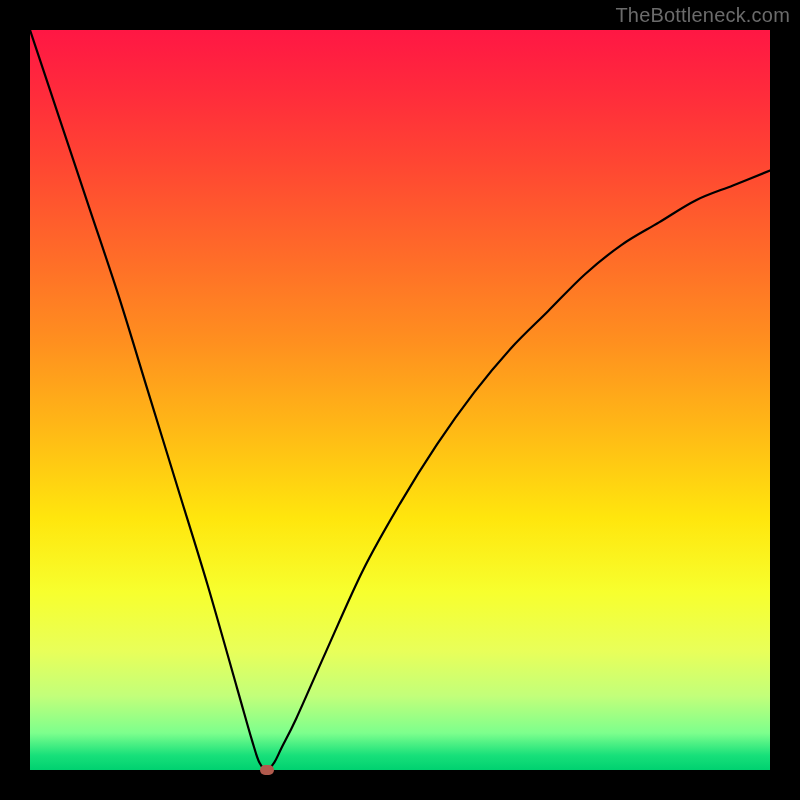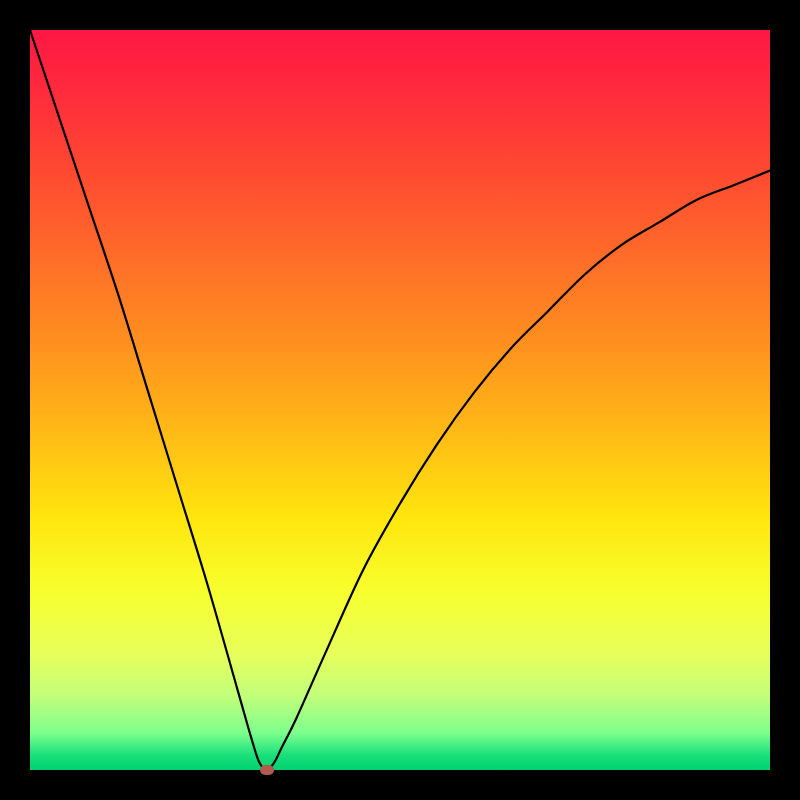--- a/index.html
+++ b/index.html
@@ -64,20 +64,21 @@
     border-radius: 5px;
     background: #b15a4d;
     transform: translate(-50%, -50%);
   }
 </style>
 </head>
 <body>
 
 <div class="frame">
 
+  <div class="watermark">TheBottleneck.com</div>
 
   <div class="plot-area">
     <svg class="curve-svg" viewBox="0 0 740 740" preserveAspectRatio="none">
       <path id="curve-path" fill="none" stroke="#000000" stroke-width="2.2" stroke-linecap="round" stroke-linejoin="round" d="M 0.00 0.00 C 4.93 14.80, 19.73 59.20, 29.60 88.80 C 39.47 118.40, 49.33 148.00, 59.20 177.60 C 69.07 207.20, 78.93 235.57, 88.80 266.40 C 98.67 297.23, 108.53 330.53, 118.40 362.60 C 128.27 394.67, 138.13 426.73, 148.00 458.80 C 157.87 490.87, 167.73 521.70, 177.60 555.00 C 187.47 588.30, 199.80 632.70, 207.20 658.60 C 214.60 684.50, 218.30 698.07, 222.00 710.40 C 225.70 722.73, 226.93 727.67, 229.40 732.60 C 231.87 737.53, 234.33 740.00, 236.80 740.00 C 239.27 740.00, 241.73 736.30, 244.20 732.60 C 246.67 728.90, 247.90 725.20, 251.60 717.80 C 255.30 710.40, 259.00 704.23, 266.40 688.20 C 273.80 672.17, 284.90 646.27, 296.00 621.60 C 307.10 596.93, 320.67 564.87, 333.00 540.20 C 345.33 515.53, 357.67 494.57, 370.00 473.60 C 382.33 452.63, 394.67 432.90, 407.00 414.40 C 419.33 395.90, 431.67 378.63, 444.00 362.60 C 456.33 346.57, 468.67 331.77, 481.00 318.20 C 493.33 304.63, 505.67 293.53, 518.00 281.20 C 530.33 268.87, 542.67 255.30, 555.00 244.20 C 567.33 233.10, 579.67 223.23, 592.00 214.60 C 604.33 205.97, 616.67 199.80, 629.00 192.40 C 641.33 185.00, 653.67 176.37, 666.00 170.20 C 678.33 164.03, 690.67 160.33, 703.00 155.40 C 715.33 150.47, 733.83 143.07, 740.00 140.60"></path>
     </svg>
     <div id="min-dot" class="minimum-dot" style="left: 236.8px; top: 740px; background: rgb(177, 90, 77);"></div>
   </div>
 
 </div>
 

